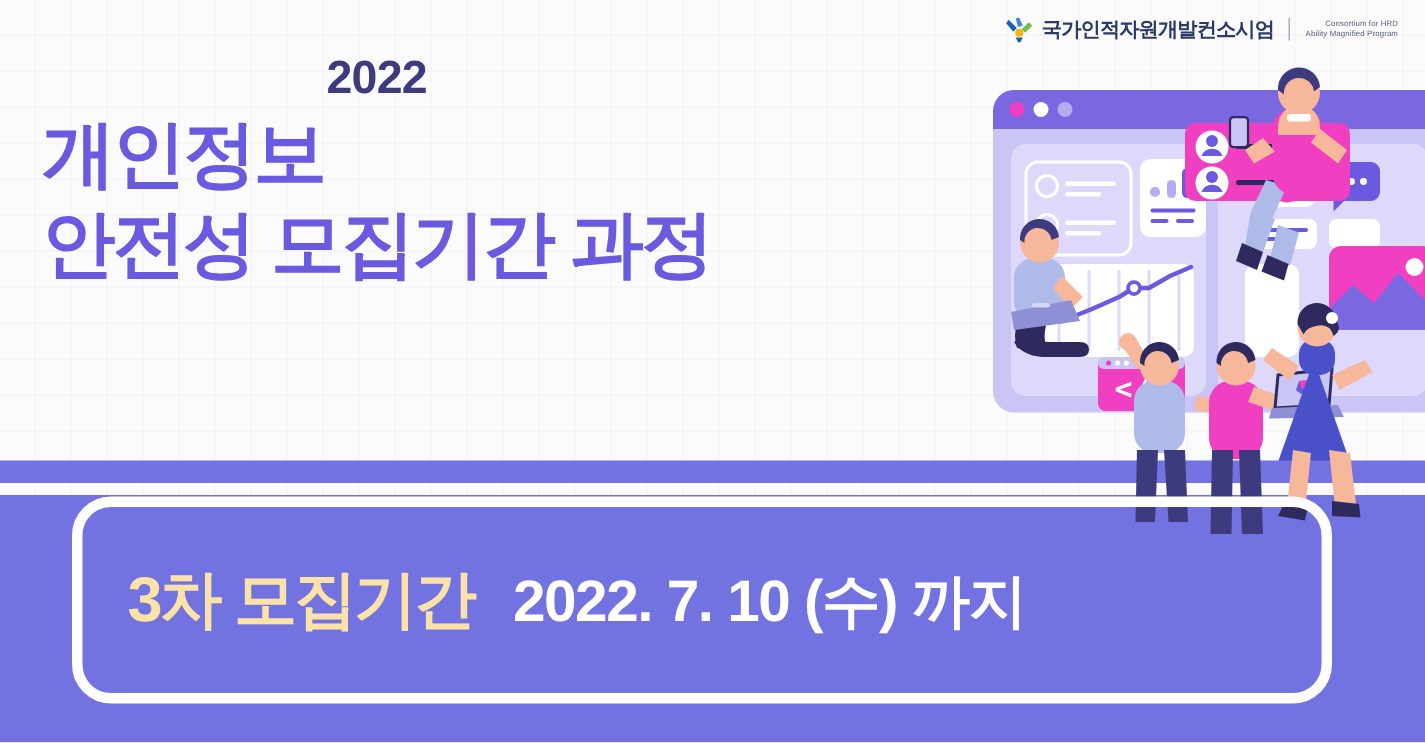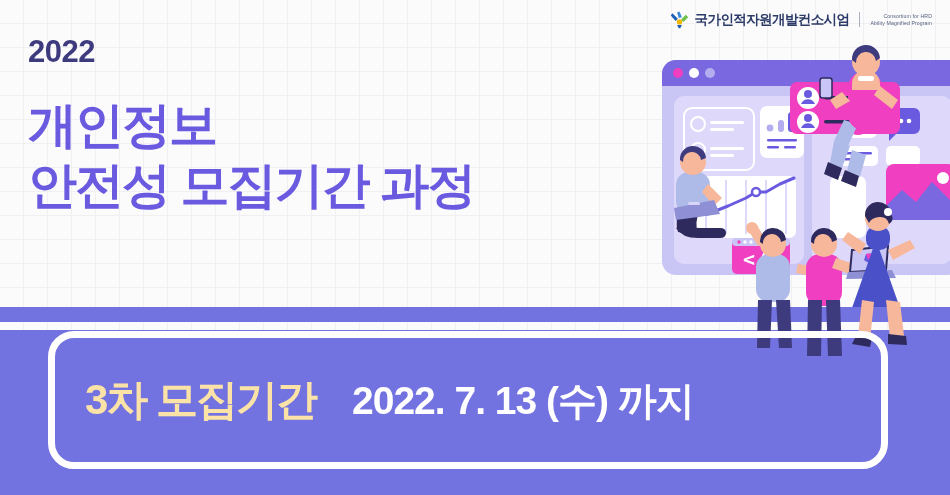--- a/index.html
+++ b/index.html
@@ -79,31 +79,32 @@
     left: 28px;
     top: 36px;
     z-index: 30;
   }
   .year {
     font-size: 31px;
     font-weight: bold;
     color: #3e3a7e;
     letter-spacing: -0.5px;
     line-height: 1.05;
+    text-align: center;
   }
   .subtitle {
     font-size: 25.5px;
     font-weight: bold;
     color: #3e3a7e;
     letter-spacing: -1.6px;
     line-height: 1.25;
     white-space: nowrap;
   }
   .headline {
-    margin-top: 26px;
+    margin-top: 4px;
     font-size: 49px;
     font-weight: bold;
     color: #6a5ae0;
     letter-spacing: -2px;
     line-height: 1.24;
     white-space: nowrap;
   }
 
   
   .illustration {
@@ -158,21 +159,21 @@
     border: 7px solid #ffffff;
     border-radius: 26px;
     box-sizing: border-box;
     z-index: 30;
     display: flex;
     align-items: center;
   }
   .cta-inner {
     display: flex;
     align-items: baseline;
-    gap: 36px;
+    gap: 26px;
     padding-left: 30px;
   }
   .cta-phase {
     font-size: 42px;
     font-weight: bold;
     color: #fbe3a8;
     letter-spacing: -2px;
     white-space: nowrap;
   }
   .cta-date {
@@ -358,17 +359,17 @@
 
   <div class="text-block">
     <div class="year">2022</div>
     <div class="headline">개인정보</div>
     <div class="headline" style="margin-top:0">안전성 모집기간 과정</div>
   </div>
 
   <div class="cta-box">
     <div class="cta-inner">
       <span class="cta-phase">3차 모집기간</span>
-      <span class="cta-date">2022. 7. 13 (수) 까지</span>
+      <span class="cta-date">2022. 7. 10 (수) 까지</span>
     </div>
   </div>
 
 </div>
 
 </body></html>

